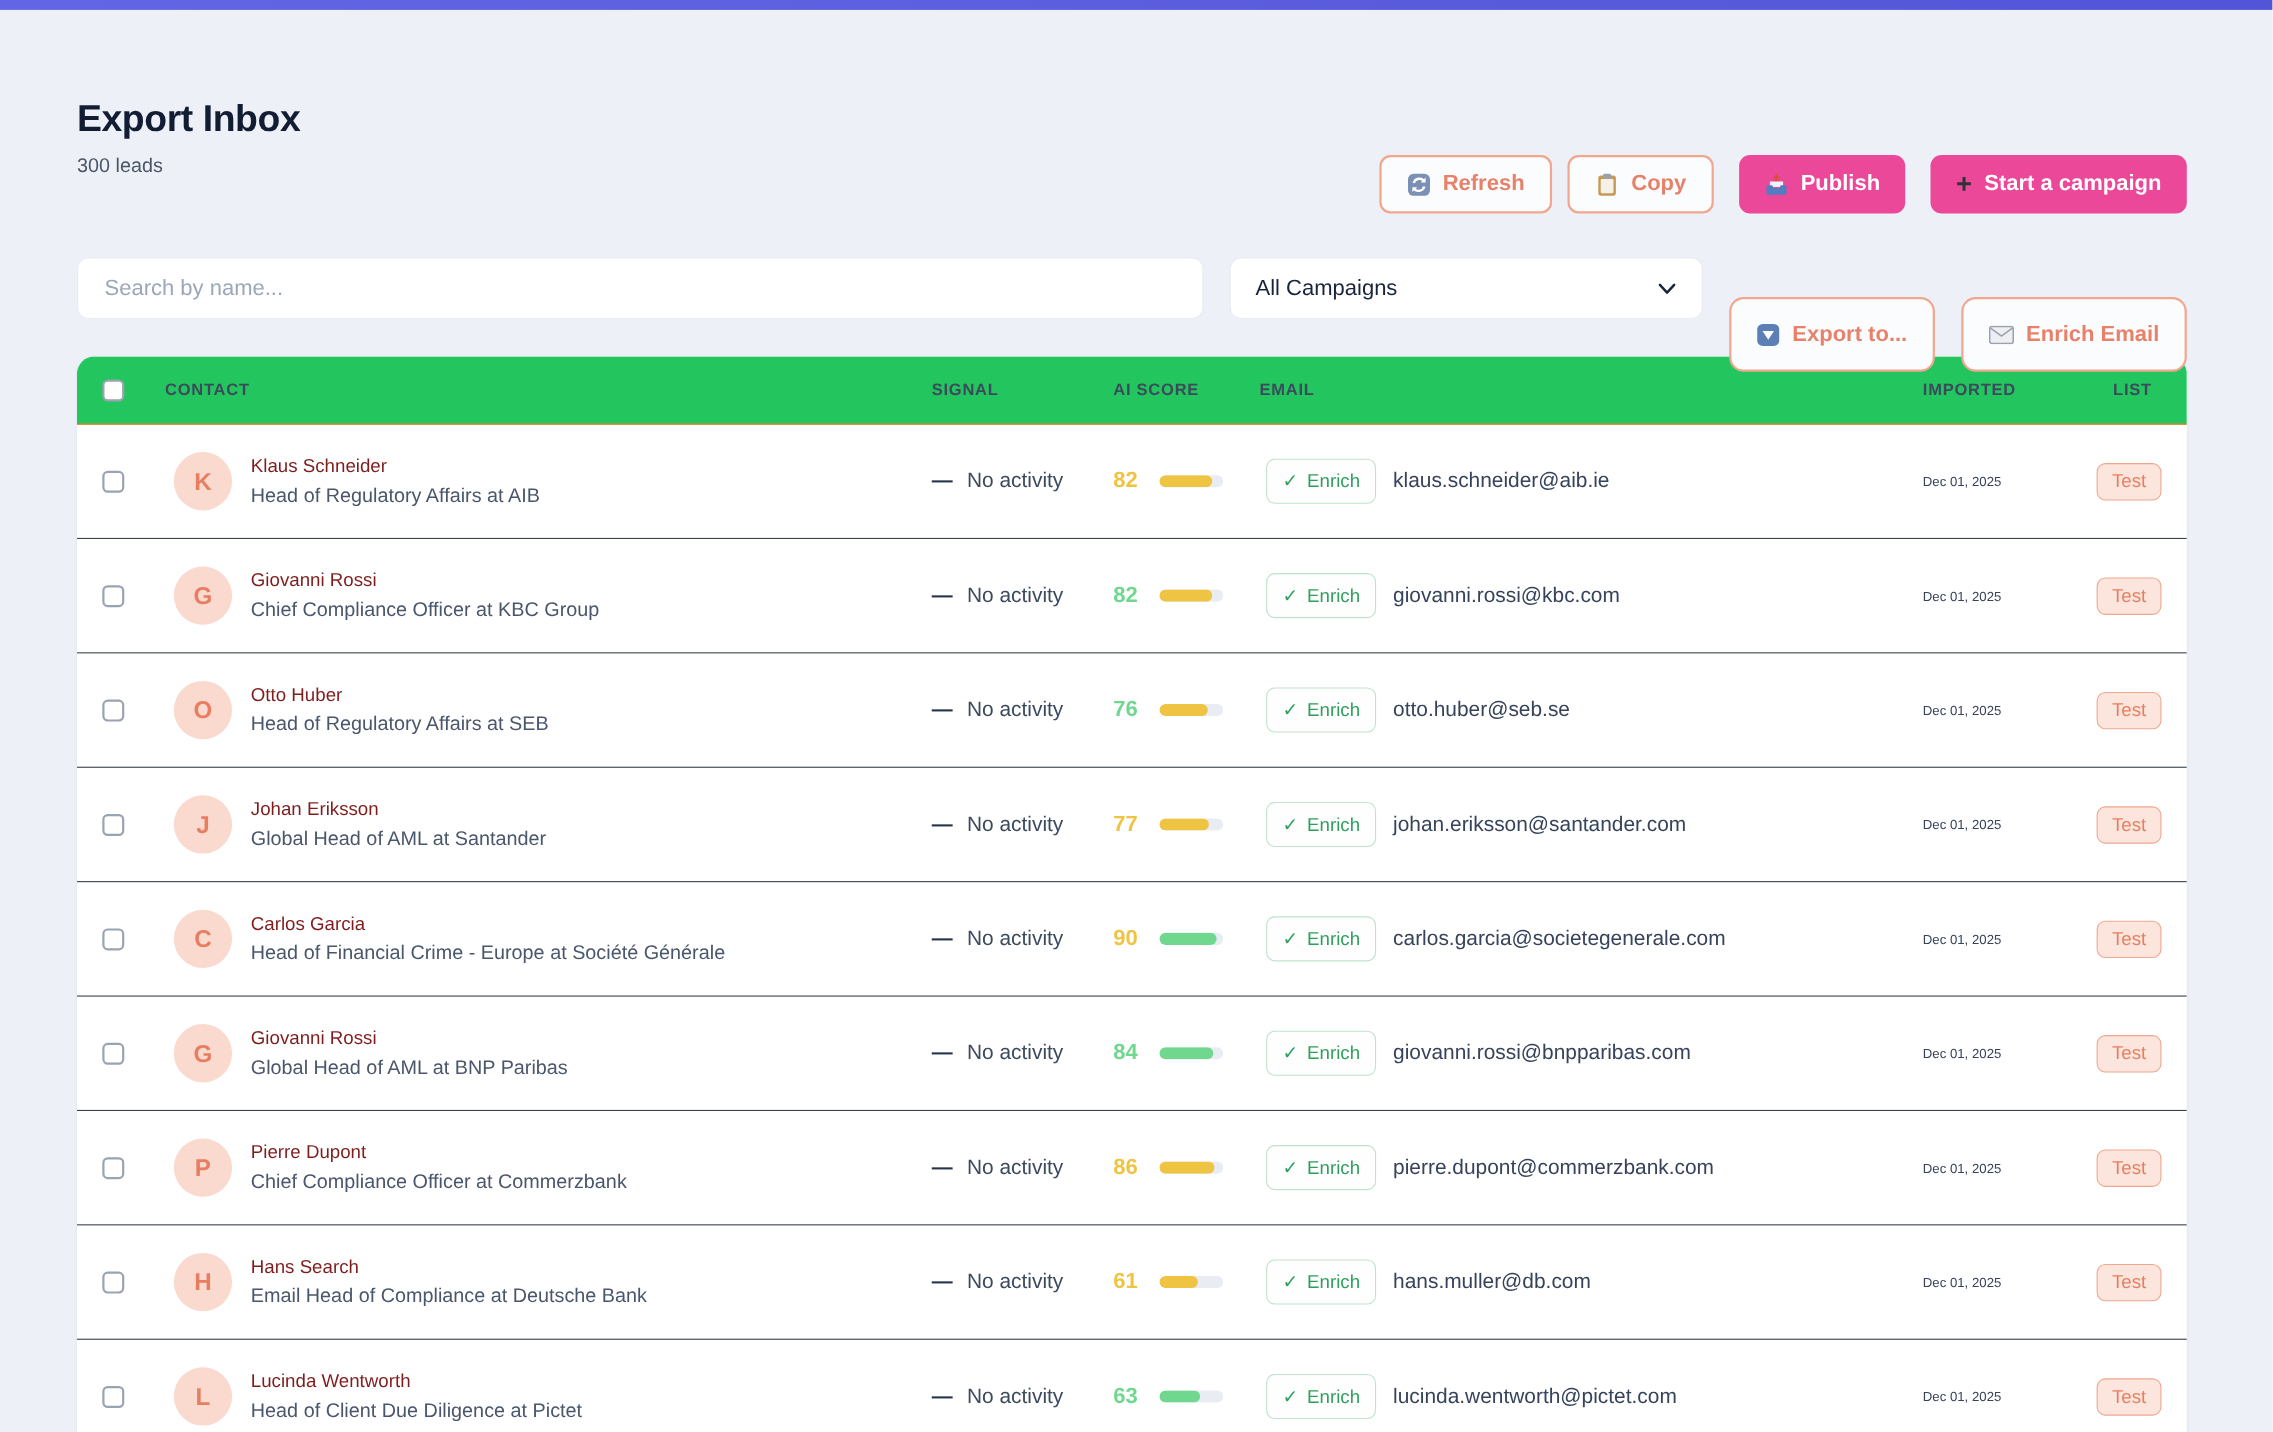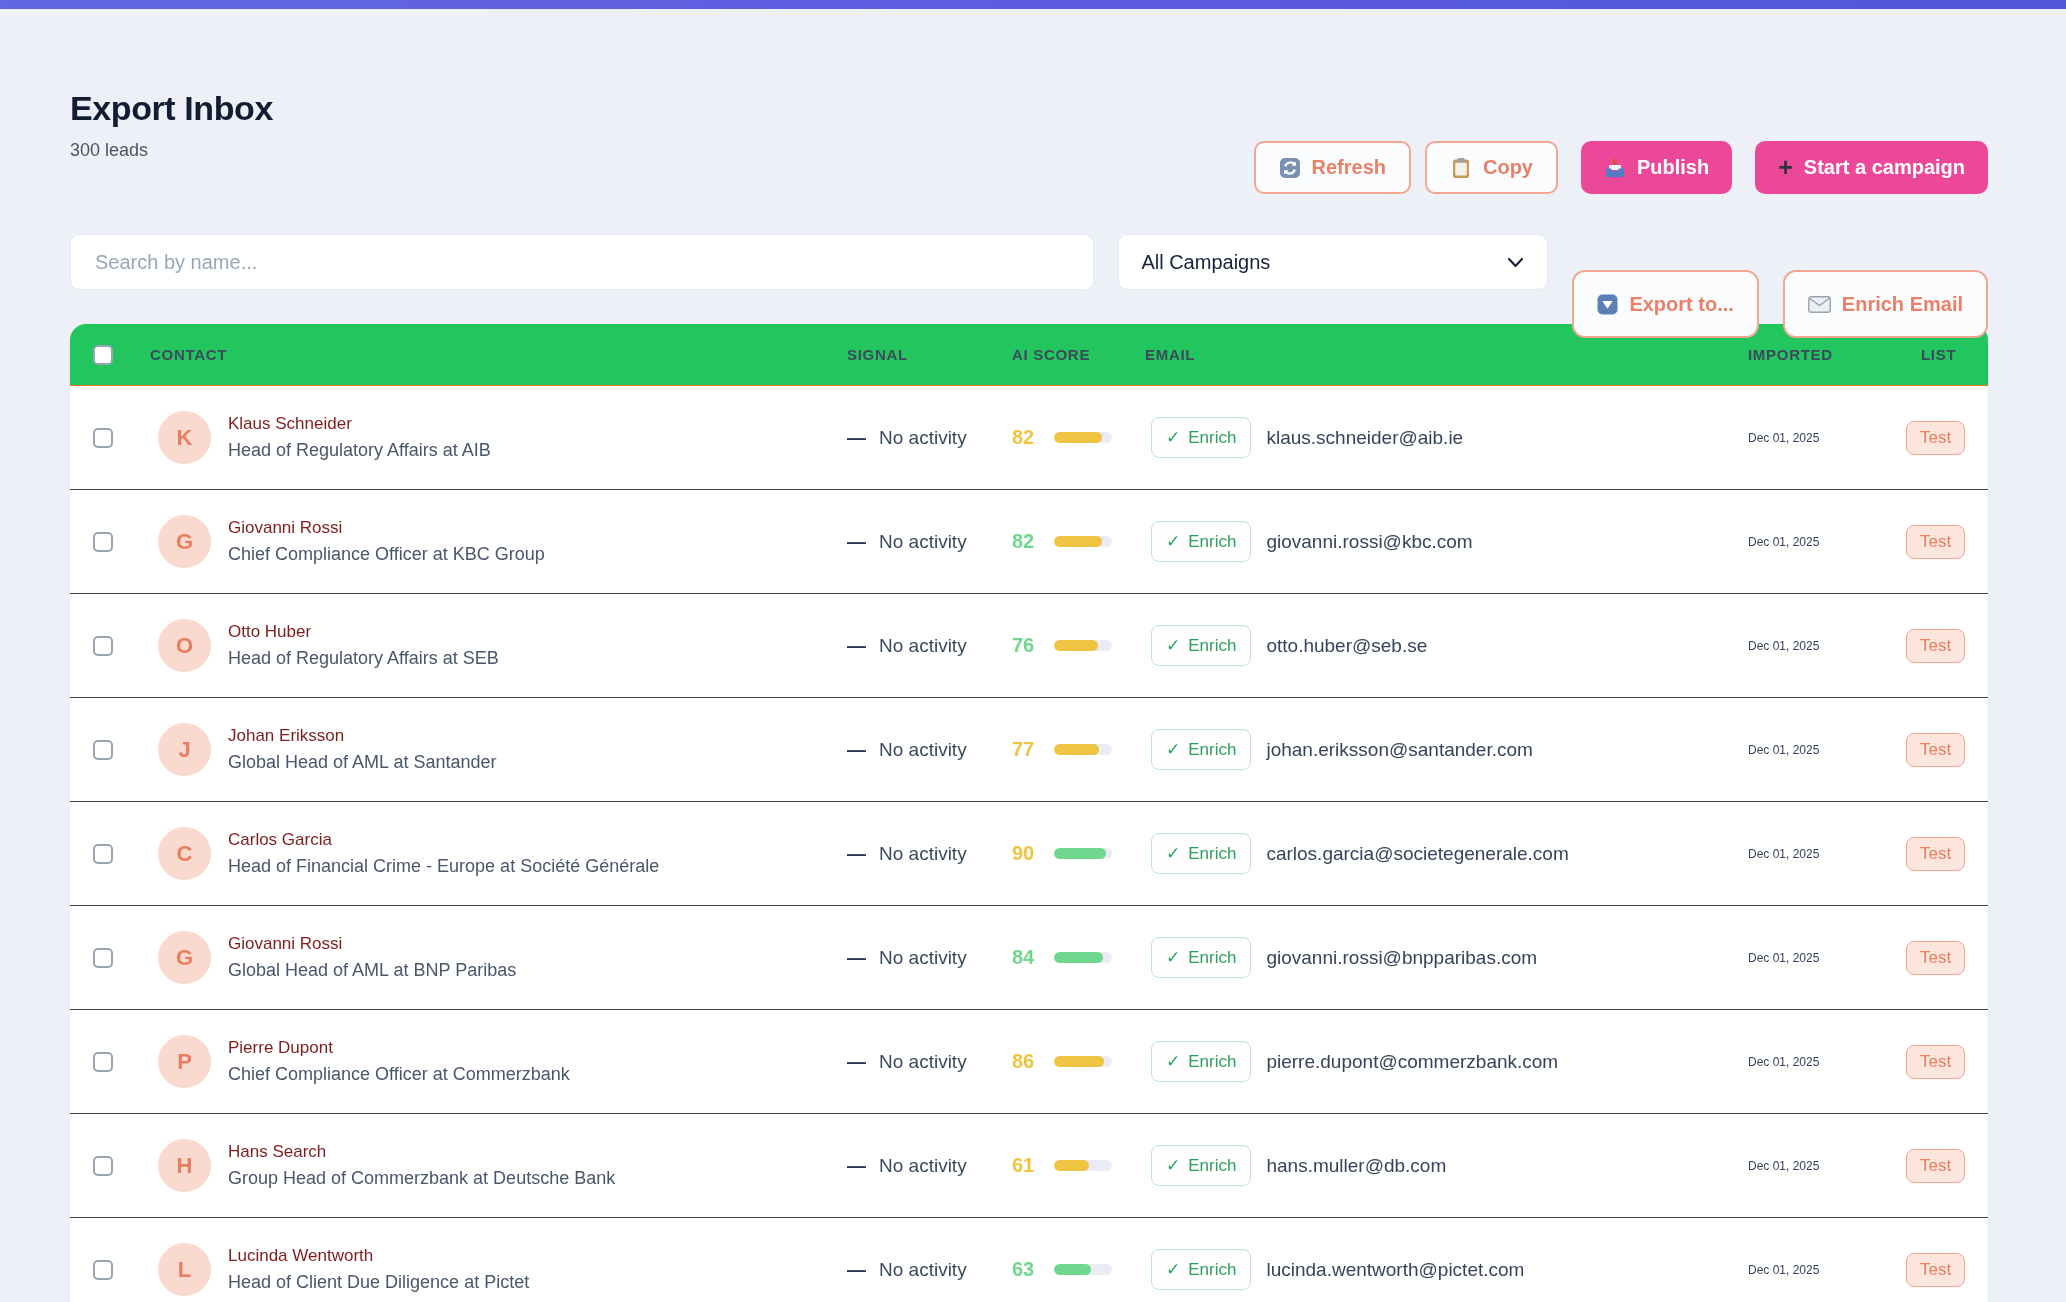--- a/index.html
+++ b/index.html
@@ -427,21 +427,21 @@
   </div>
 
   <div class="grid-cols row">
     <div class="c-check">
             <span class="checkbox"></span>
           </div>
     <div class="c-contact">
       <span class="avatar">H</span>
       <span class="contact-text">
         <span class="contact-name">Hans Search</span>
-        <span class="contact-title">Group Head of Commerzbank at Deutsche Bank</span>
+        <span class="contact-title">Email Head of Compliance at Deutsche Bank</span>
       </span>
     </div>
     <div class="c-signal">
       <span class="signal-dash">—</span>
       <span class="signal-text">No activity</span>
     </div>
     <div class="c-score">
       <span class="score-num" style="color: rgb(239, 196, 67);">61</span>
       <span class="score-bar">
               <span class="score-fill" style="width: 61%; background: rgb(239, 196, 67);"></span>

